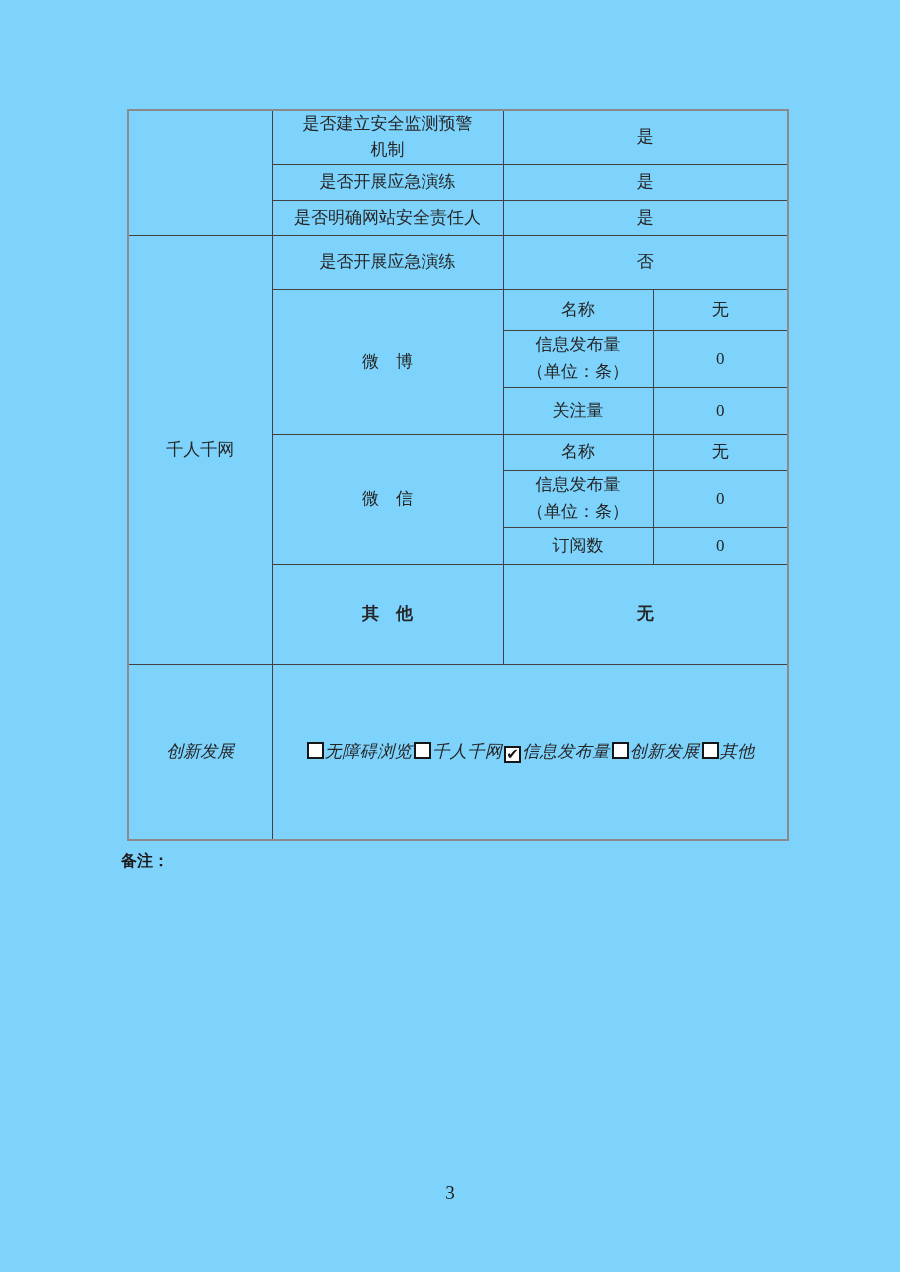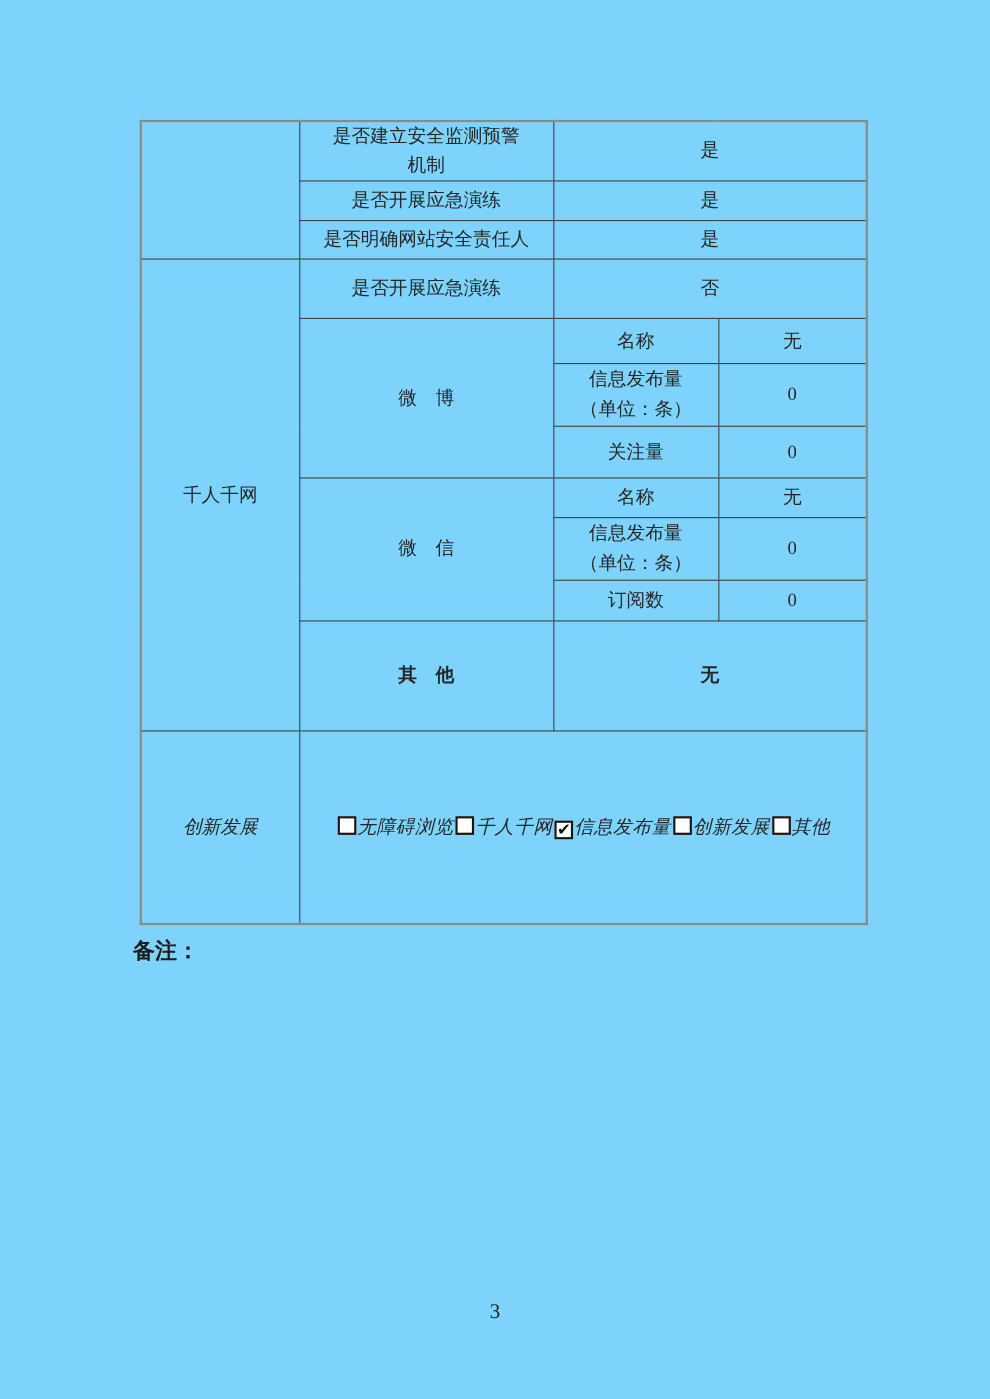--- a/index.html
+++ b/index.html
@@ -67,21 +67,21 @@
   }
   .opt { white-space: nowrap; }
   .checkbox-line {
     font-size: 17px;
     letter-spacing: 0.5px;
   }
   .notes-label {
     position: absolute;
     left: 121px;
     top: 851px;
-    font-size: 20px;
+    font-size: 16px;
     font-weight: bold;
     font-family: Liberation Serif, serif;
     color: #1c1c1c;
     text-align: right;
   }
   .page-number {
     position: absolute;
     left: 0;
     right: 0;
     top: 1182px;

